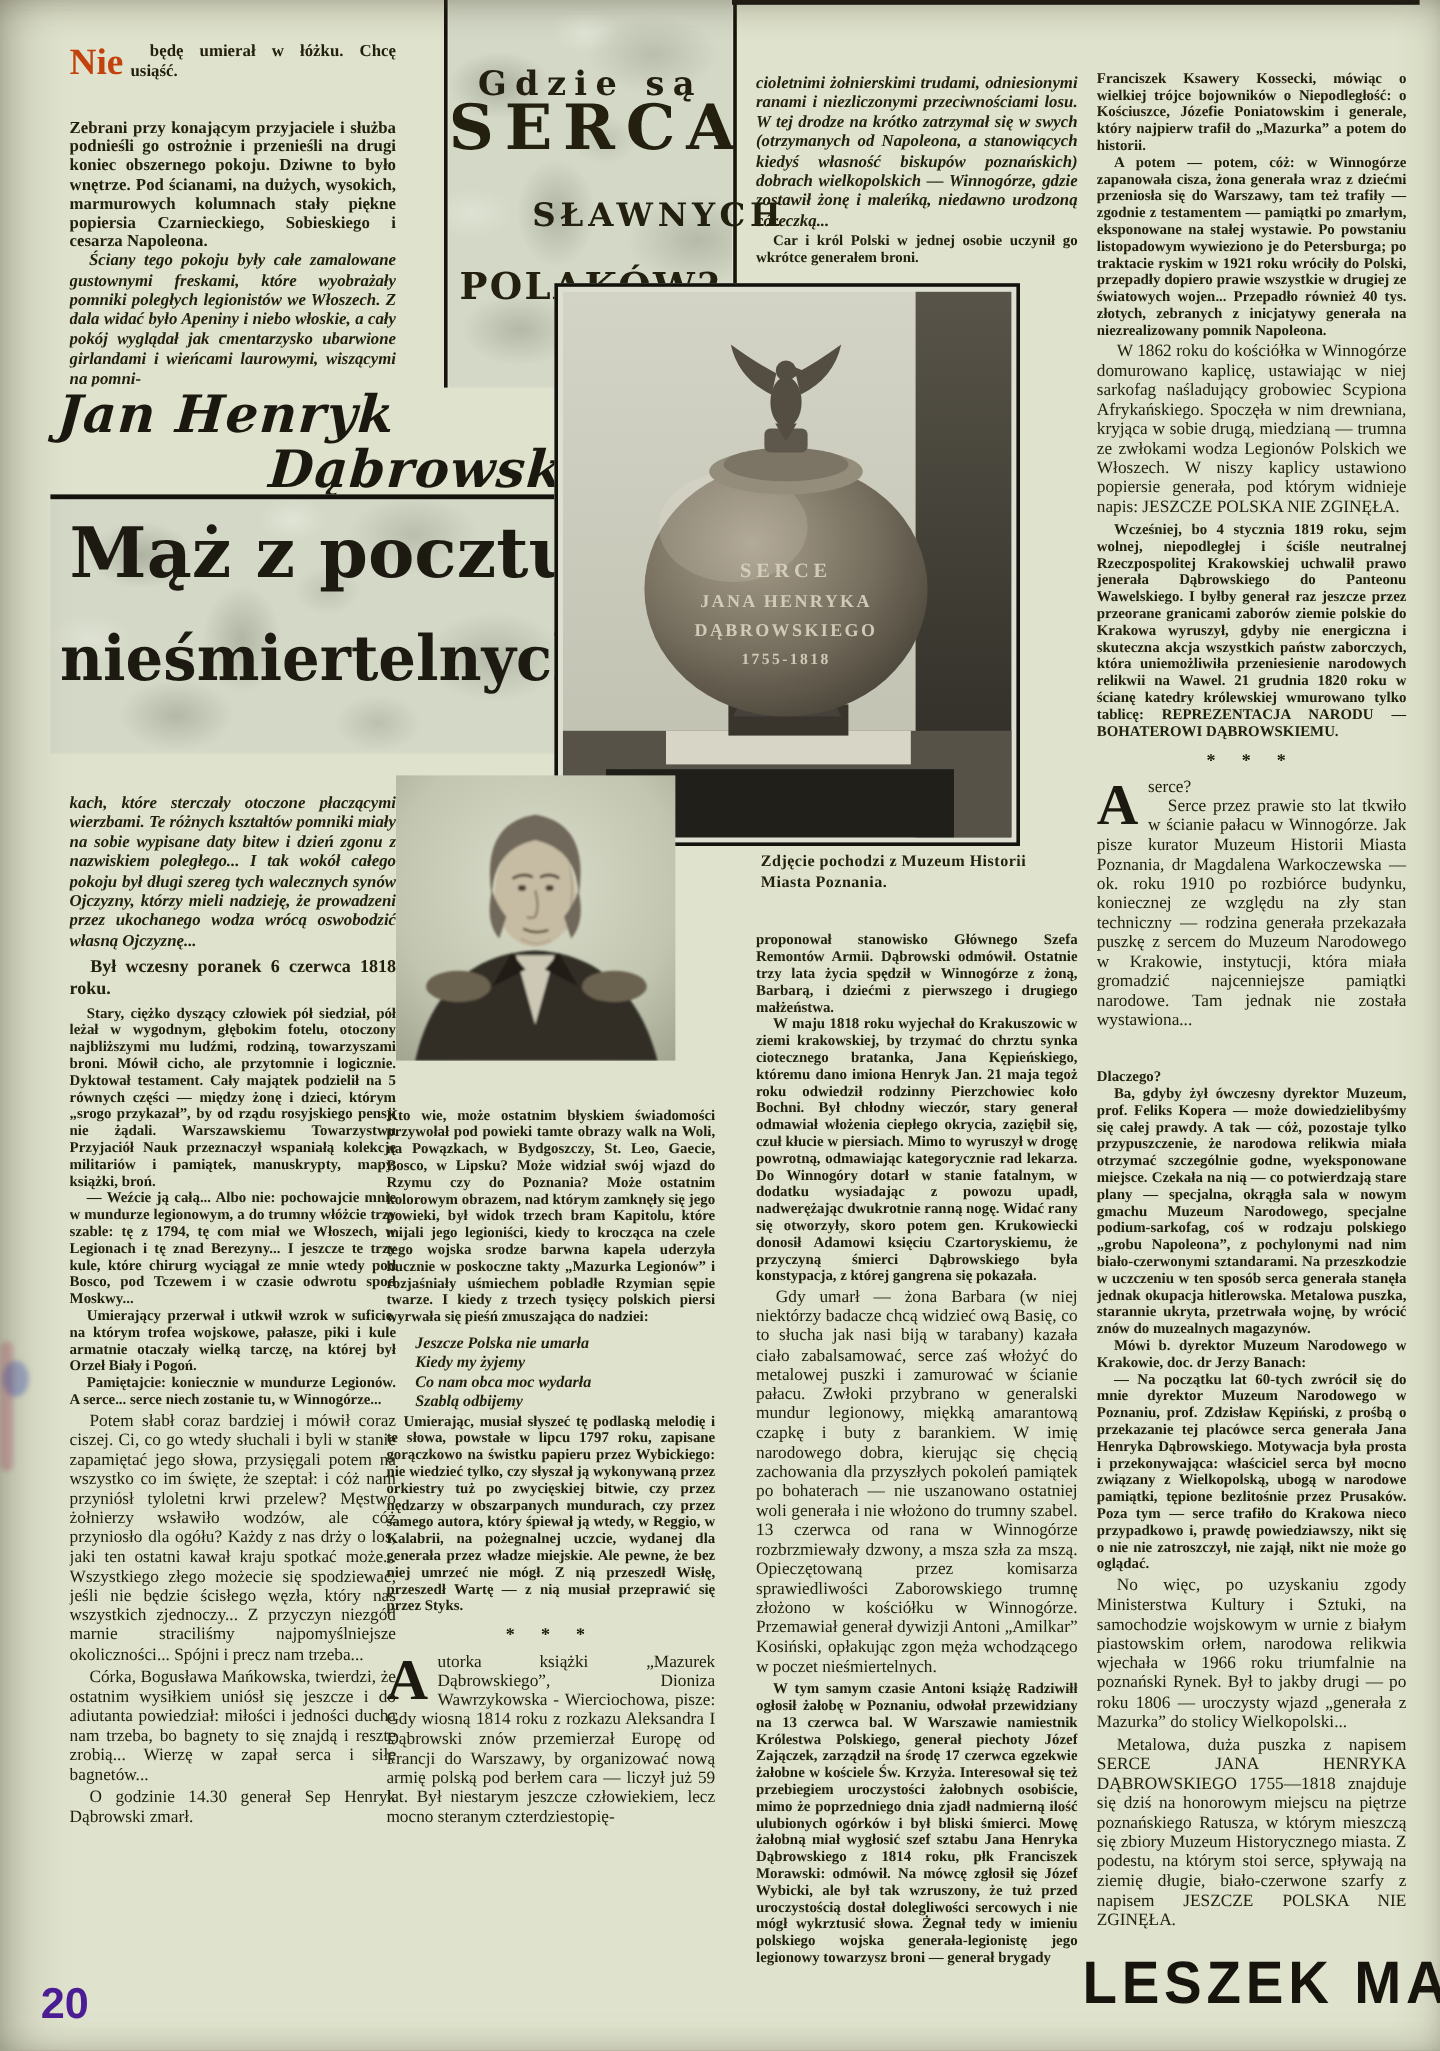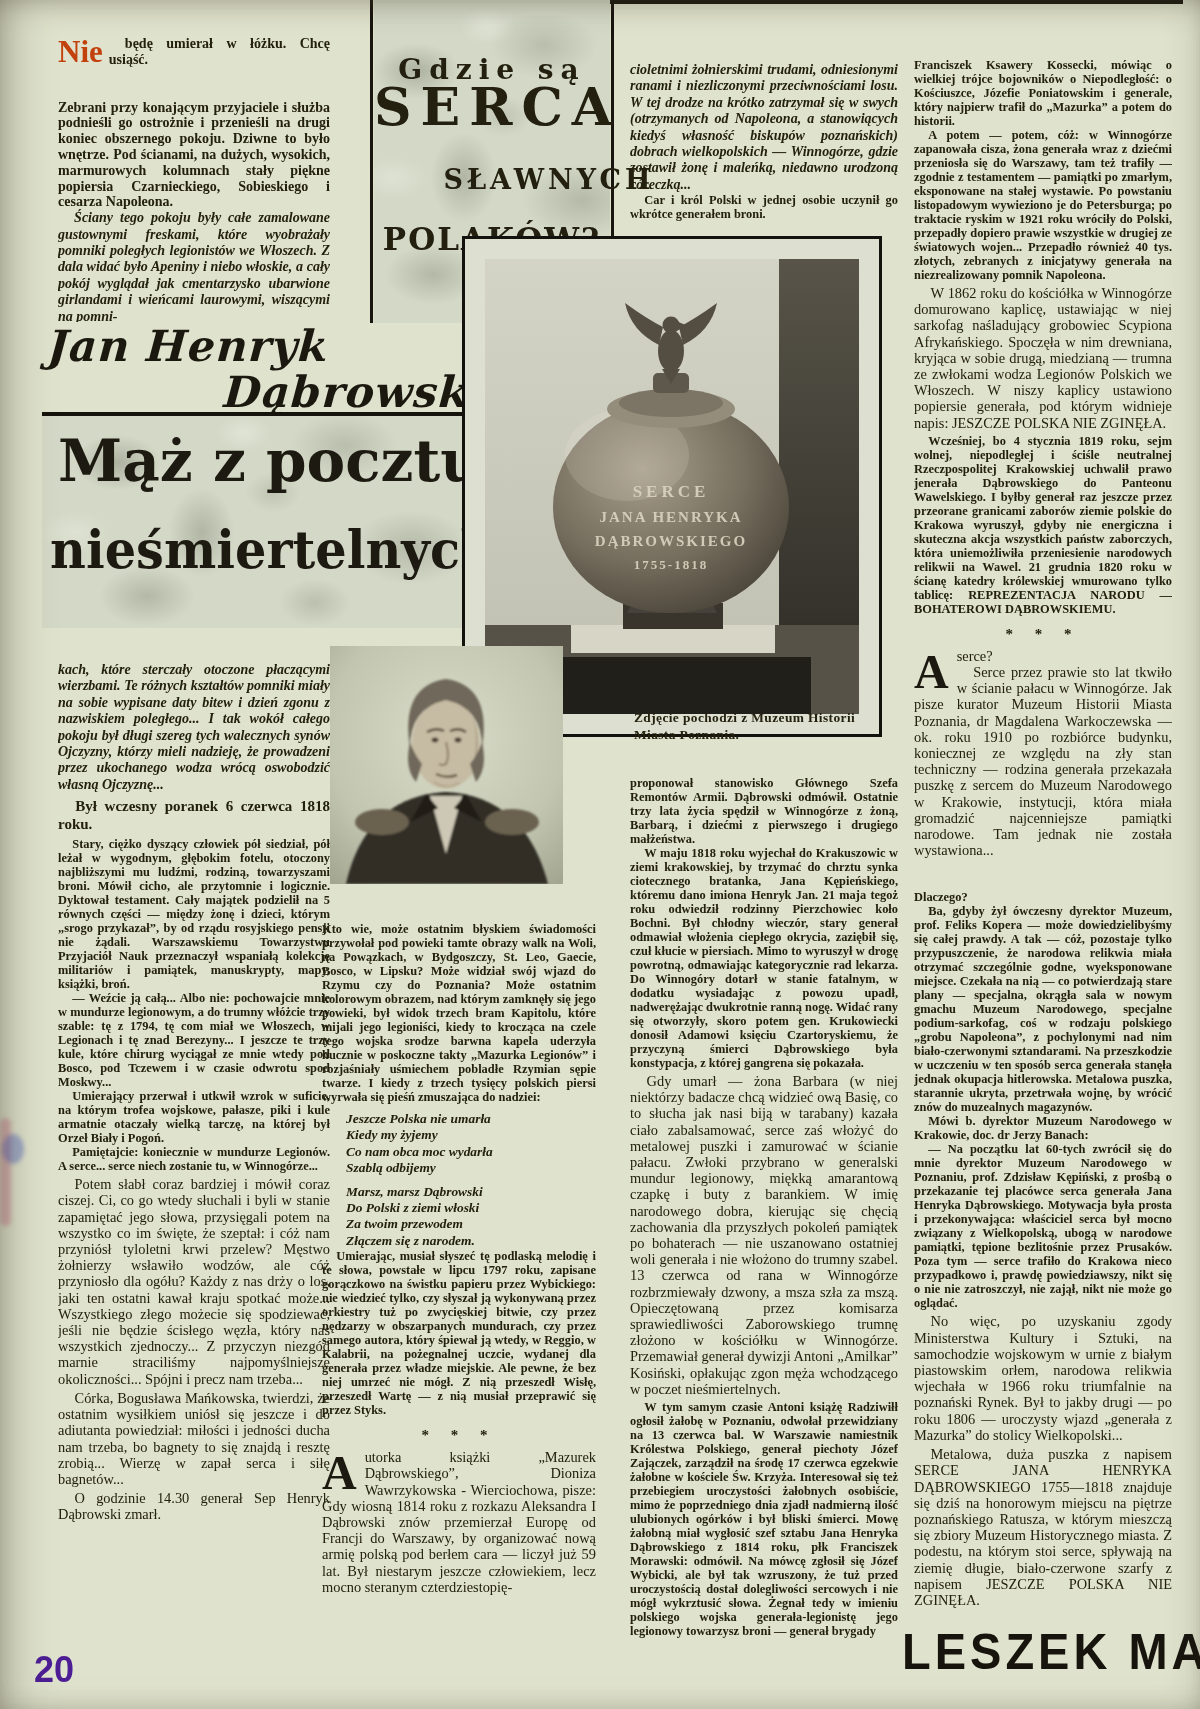--- a/index.html
+++ b/index.html
@@ -44,21 +44,21 @@
   .t-slawnych{font:700 27px/30px "DejaVu Serif",serif;letter-spacing:4px;text-align:center;color:#23200f;}
   .t-polakow{font:700 31px/34px "DejaVu Serif",serif;letter-spacing:2px;text-align:center;color:#23200f;}
   .script{font:italic 700 43px/44px "DejaVu Serif",serif;color:#1b180f;letter-spacing:1px;
           transform:skewX(-4deg);}
   .hl{font:700 58px/58px "DejaVu Serif",serif;color:#1d1a12;white-space:nowrap;}
   .hl2{font:700 52px/52px "DejaVu Serif",serif;color:#1d1a12;transform:scaleX(.95);transform-origin:left;white-space:nowrap;}
   .caption{font:700 13.4px/16.5px "Liberation Serif",serif;color:#24210f;letter-spacing:.4px;}
   .author{font:700 47px/48px "Liberation Sans",sans-serif;letter-spacing:4px;color:#17140d;
           transform:scaleY(1.06);white-space:nowrap;}
   .pagenum{font:700 36px/36px "Liberation Sans",sans-serif;color:#4c1d95;}
-  .photo-frame{border:3px solid #14120c;background:#dddfd0;padding:20px;}
+  .photo-frame{border:3px solid #14120c;background:#dddfd0;padding:4px;}
   .mark-pink{background:rgba(197,95,125,.38);border-radius:6px;filter:blur(2px);}
   .mark-blue{background:rgba(65,85,190,.40);border-radius:50%;filter:blur(2px);}
 </style>
 </head>
 <body>
 
 <div id="page">
 
   <div class="abs rule" style="left:583px;top:0;width:600px;height:4px;"></div>
 
@@ -213,24 +213,20 @@
     </svg>
   </div>
 
   <div class="abs flow" style="left:322px;top:890px;width:274px;height:814px;">
     <div>
         <p class="sm">Kto wie, może ostatnim błyskiem świadomości przywołał pod powieki tamte obrazy walk na Woli, na Powązkach, w Bydgoszczy, St. Leo, Gaecie, Bosco, w Lipsku? Może widział swój wjazd do Rzymu czy do Poznania? Może ostatnim kolorowym obrazem, nad którym zamknęły się jego powieki, był widok trzech bram Kapitolu, które mijali jego legioniści, kiedy to krocząca na czele tego wojska srodze barwna kapela uderzyła hucznie w poskoczne takty „Mazurka Legionów” i rozjaśniały uśmiechem pobladłe Rzymian sępie twarze. I kiedy z trzech tysięcy polskich piersi wyrwała się pieśń zmuszająca do nadziei:</p>
         <p class="verse">Jeszcze Polska nie umarła
 Kiedy my żyjemy
 Co nam obca moc wydarła
 Szablą odbijemy</p>
-        <p class="verse">Marsz, marsz Dąbrowski
-Do Polski z ziemi włoski
-Za twoim przewodem
-Złączem się z narodem.</p>
         <p class="sm">Umierając, musiał słyszeć tę podlaską melodię i te słowa, powstałe w lipcu 1797 roku, zapisane gorączkowo na świstku papieru przez Wybickiego: nie wiedzieć tylko, czy słyszał ją wykonywaną przez orkiestry tuż po zwycięskiej bitwie, czy przez nędzarzy w obszarpanych mundurach, czy przez samego autora, który śpiewał ją wtedy, w Reggio, w Kalabrii, na pożegnalnej uczcie, wydanej dla generała przez władze miejskie. Ale pewne, że bez niej umrzeć nie mógł. Z nią przeszedł Wisłę, przeszedł Wartę — z nią musiał przeprawić się przez Styks.</p>
         <p class="stars">* * *</p>
       </div>
     <div>
       <span class="drop2">A</span>
       <p class="lg" style="text-indent:0;">utorka książki „Mazurek Dąbrowskiego”, Dioniza Wawrzykowska - Wierciochowa, pisze: Gdy wiosną 1814 roku z rozkazu Aleksandra I Dąbrowski znów przemierzał Europę od Francji do Warszawy, by organizować nową armię polską pod berłem cara — liczył już 59 lat. Był niestarym jeszcze człowiekiem, lecz mocno steranym czterdziestopię-</p>
     </div>
   </div>
 
   <div class="abs flow" style="left:630px;top:744px;width:268px;height:960px;">

